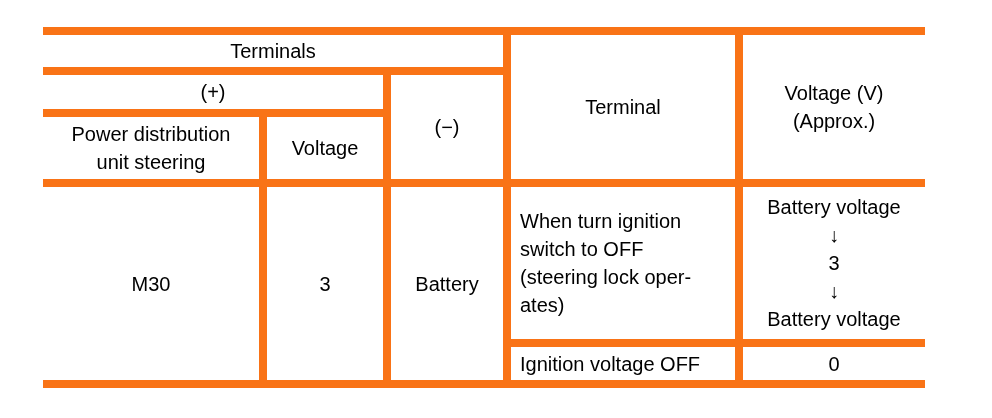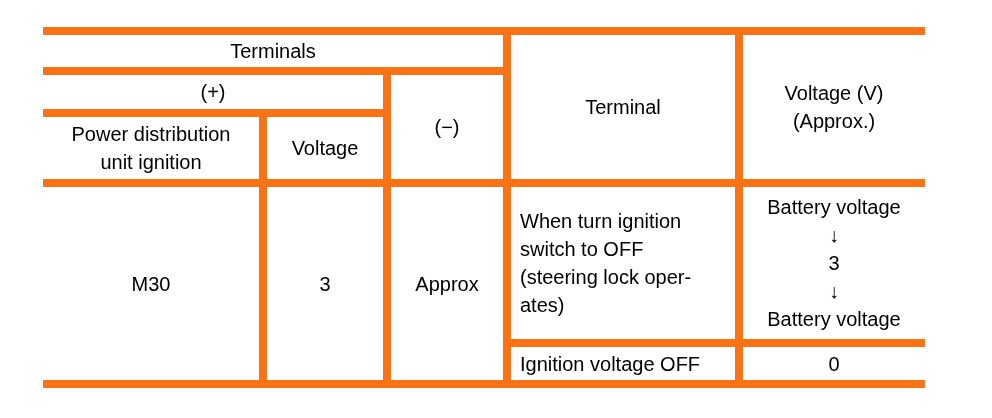--- a/index.html
+++ b/index.html
@@ -64,27 +64,27 @@
       <td rowspan="3">Terminal</td>
       <td rowspan="3" class="no-r">Voltage (V)
 (Approx.)</td>
     </tr>
     <tr class="rB">
       <td colspan="2" class="no-l">(+)</td>
       <td rowspan="2">(−)</td>
     </tr>
     <tr class="rC">
       <td class="no-l">Power distribution
-unit ignition</td>
+unit steering</td>
       <td>Voltage</td>
     </tr>
     <tr class="rD">
       <td rowspan="2" class="no-l">M30</td>
       <td rowspan="2">3</td>
-      <td rowspan="2">Approx</td>
+      <td rowspan="2">Battery</td>
       <td class="cond">When turn ignition
 switch to OFF
 (steering lock oper-
 ates)</td>
       <td class="no-r">Battery voltage
 ↓
 3
 ↓
 Battery voltage</td>
     </tr>

